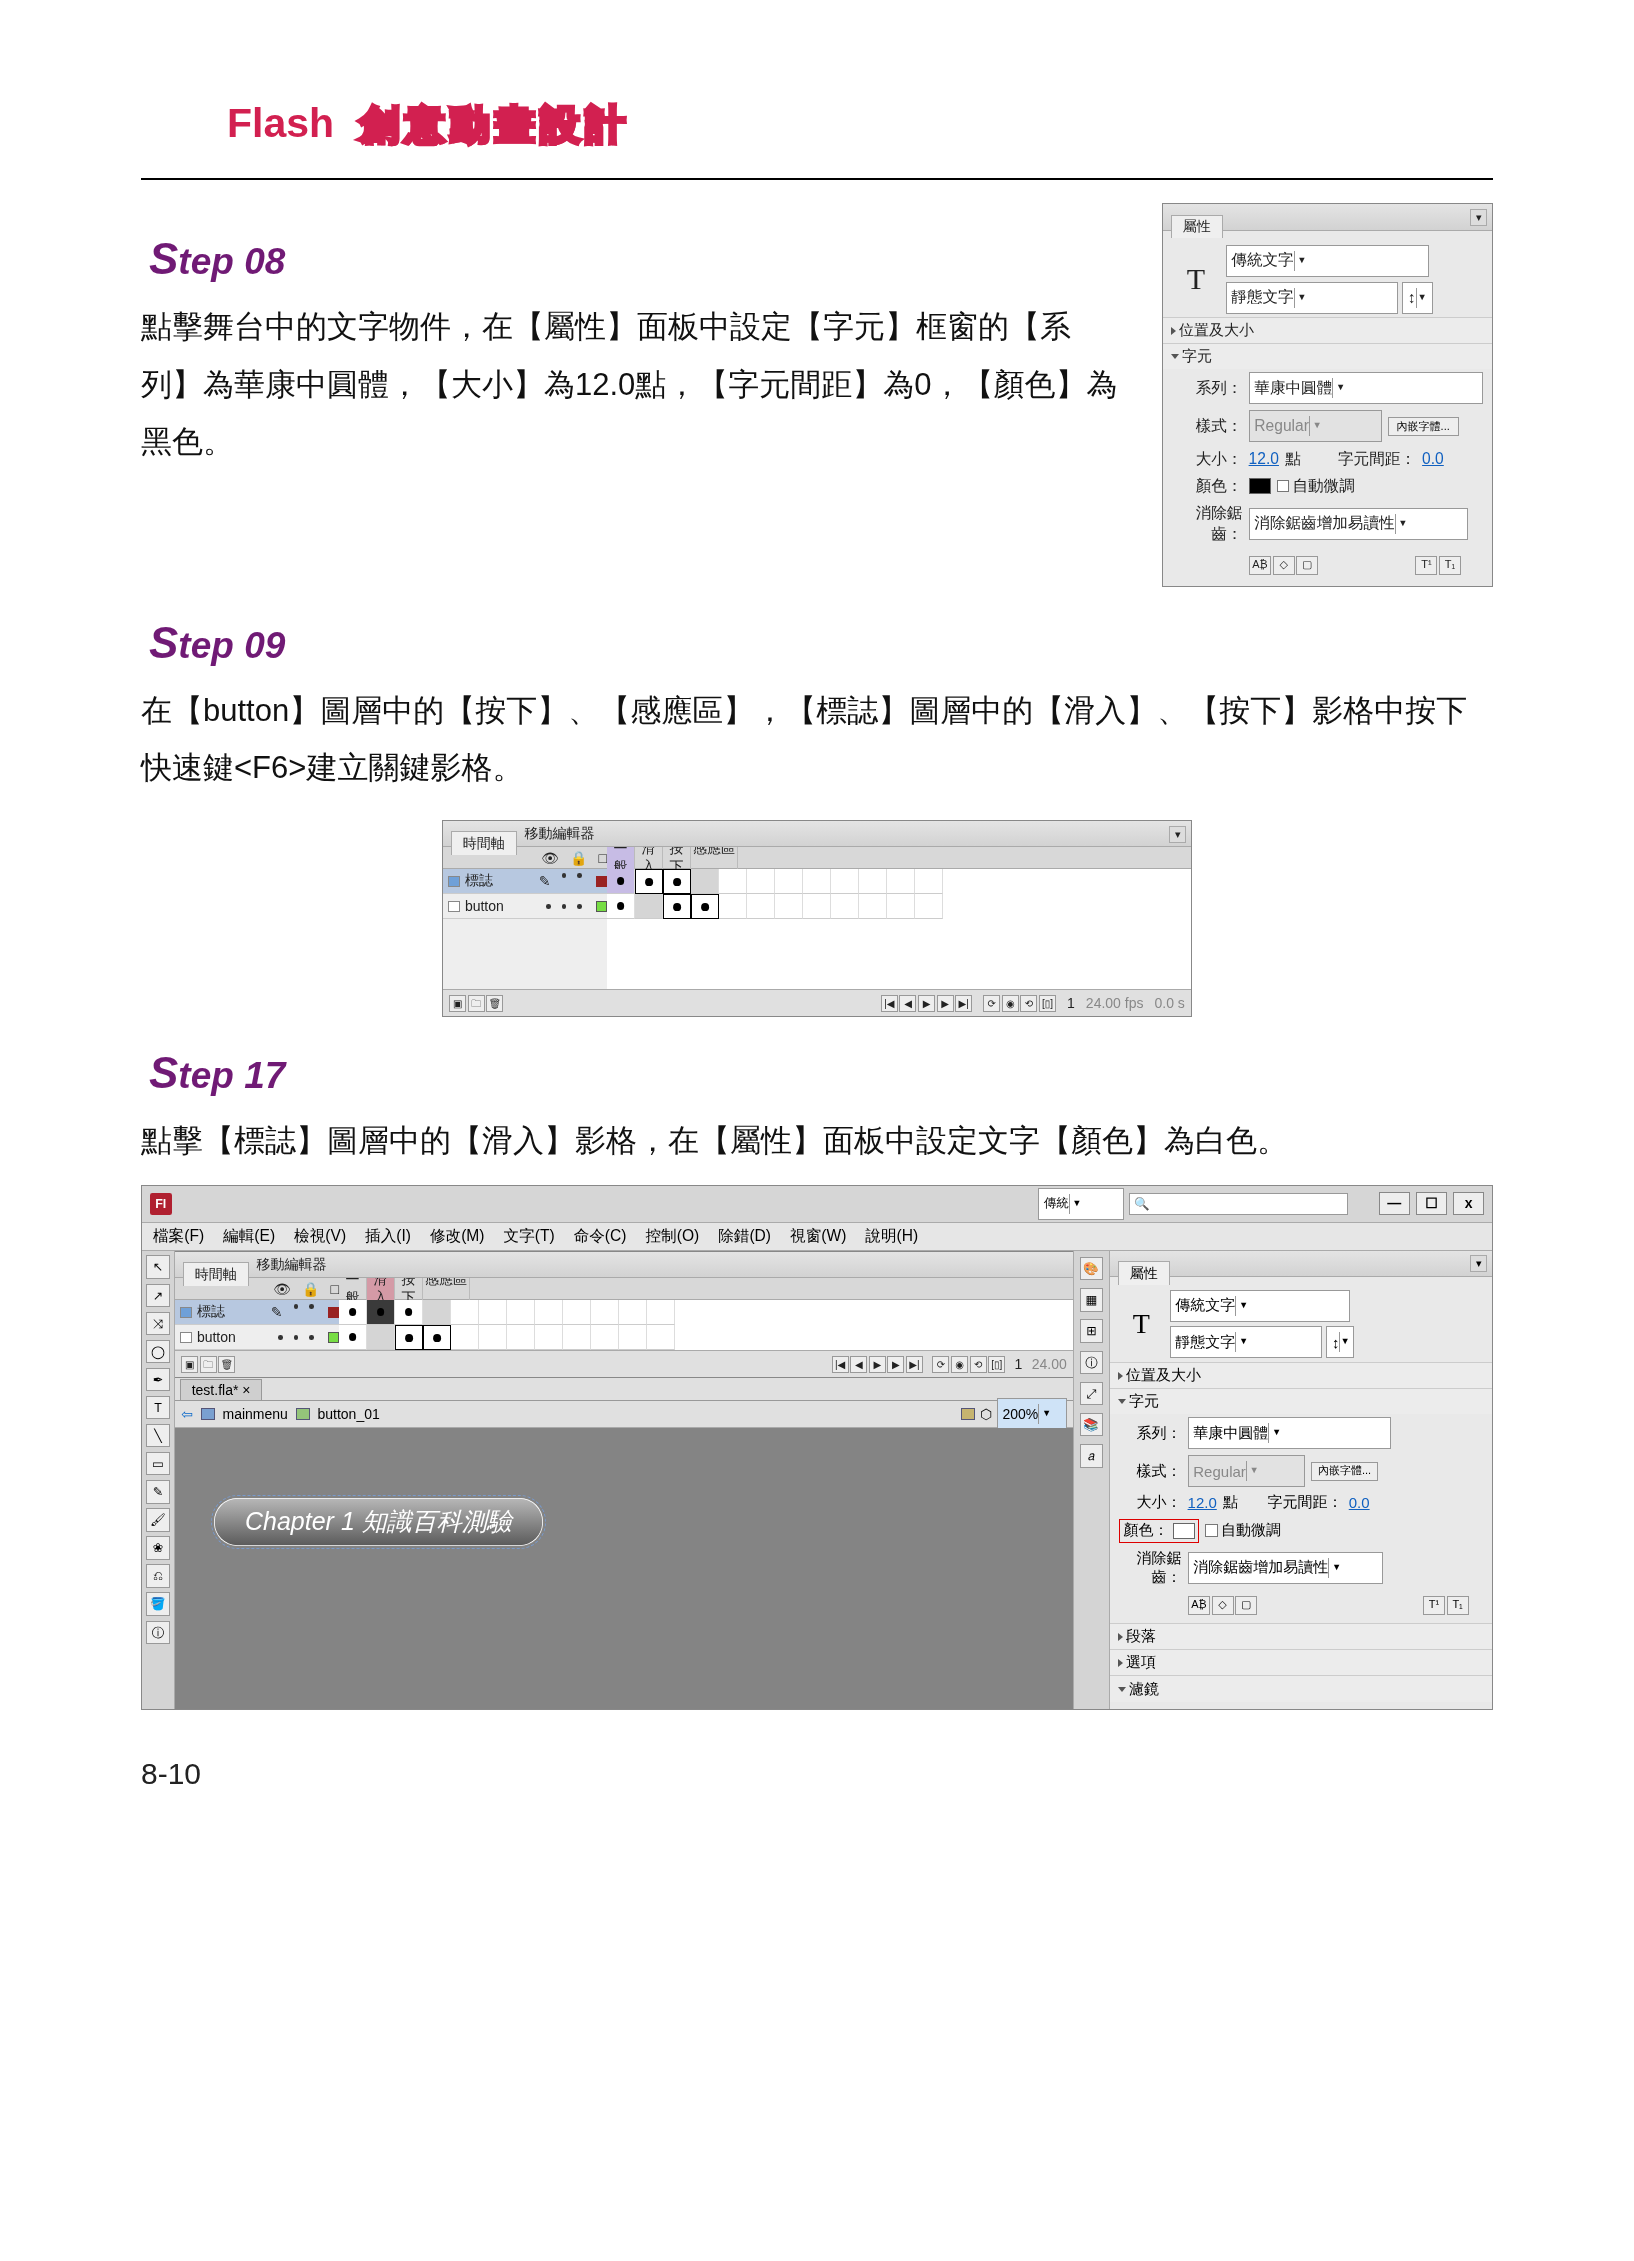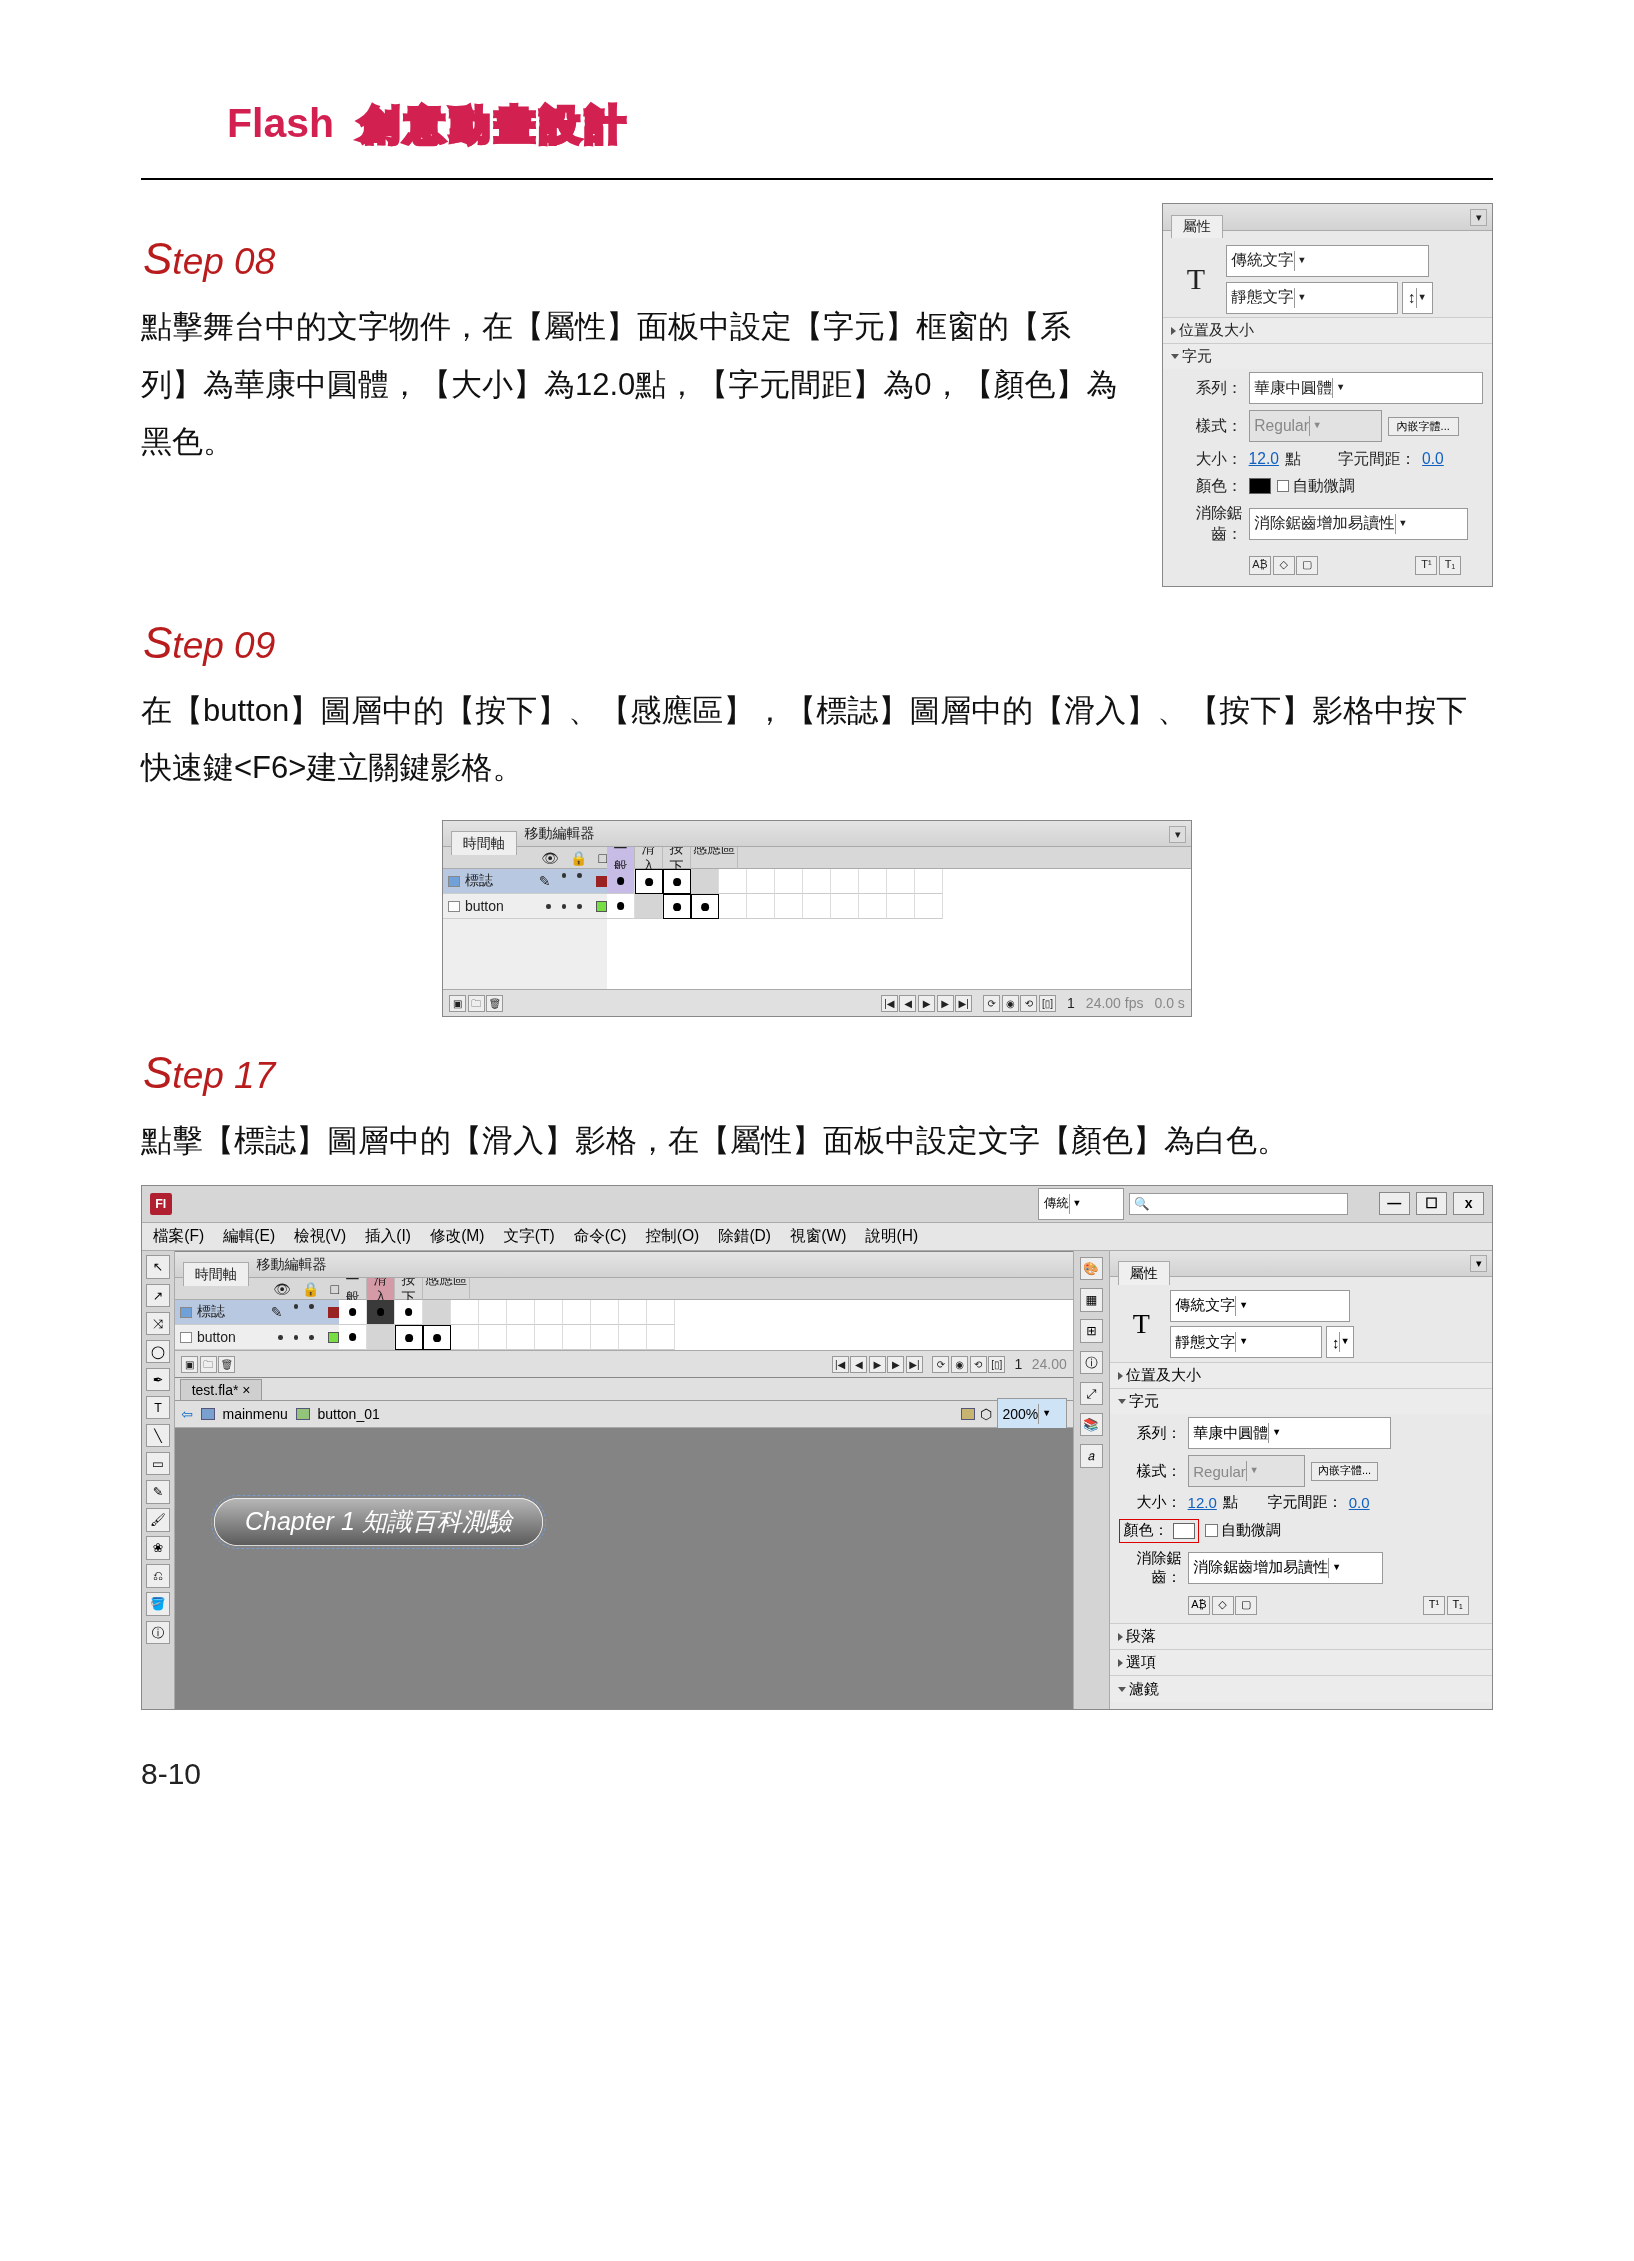--- a/index.html
+++ b/index.html
@@ -7,21 +7,21 @@
   .page { padding: 47px 141px 31px 141px; position: relative; }
 
   
   .hdr { position: relative; height: 133px; border-bottom: 2.3px solid #000; margin-bottom: 23.4px; }
   .hdr-calli { position: absolute; left: -70px; top: -15.6px; font-size: 117px; color: rgba(210,60,100,0.35); font-family: "DFKai-SB", cursive; letter-spacing: -23.4px; pointer-events: none; }
   .hdr-flash { position: absolute; left: 86px; top: 53px; font-size: 41px; font-weight: bold; color: #d22050; }
   .hdr-sub   { position: absolute; left: 219px; top: 51px; font-size: 39px; font-weight: bold;
                color: #fff; -webkit-text-stroke: 4.7px #d22050; text-shadow: 1.6px 1.6px 0 #d22050; letter-spacing: 6.2px; }
 
   
-  .step { color: #b91c1c; font-size: 37px; font-weight: normal; font-style: italic; margin: 31px 0 14px 2px; }
+  .step { color: #701a75; font-size: 37px; font-weight: bold; font-style: italic; margin: 31px 0 14px 8px; }
   .step .s { font-size: 44px; }
   .btxt { font-size: 31px; line-height: 1.85; color: #111; }
 
   .row8 { display: flex; gap: 31px; align-items: flex-start; }
   .row8 .btxt { flex: 1; }
 
   
   .panel { border: 0.8px solid #888; background: #e9e9e9; font-size: 15.6px; color: #222; }
   .ptab { background: linear-gradient(#e4e4e4,#d2d2d2); height: 26.5px; display: flex; align-items: center; padding: 0 7.8px; border-bottom: 0.8px solid #aaa; position: relative; }
   .ptab .tab { background: #efefef; border: 0.8px solid #aaa; border-bottom: none; padding: 1.6px 11px; font-size: 14px; height: 23.4px; display: inline-flex; align-items: center; margin-top: 19px; }

